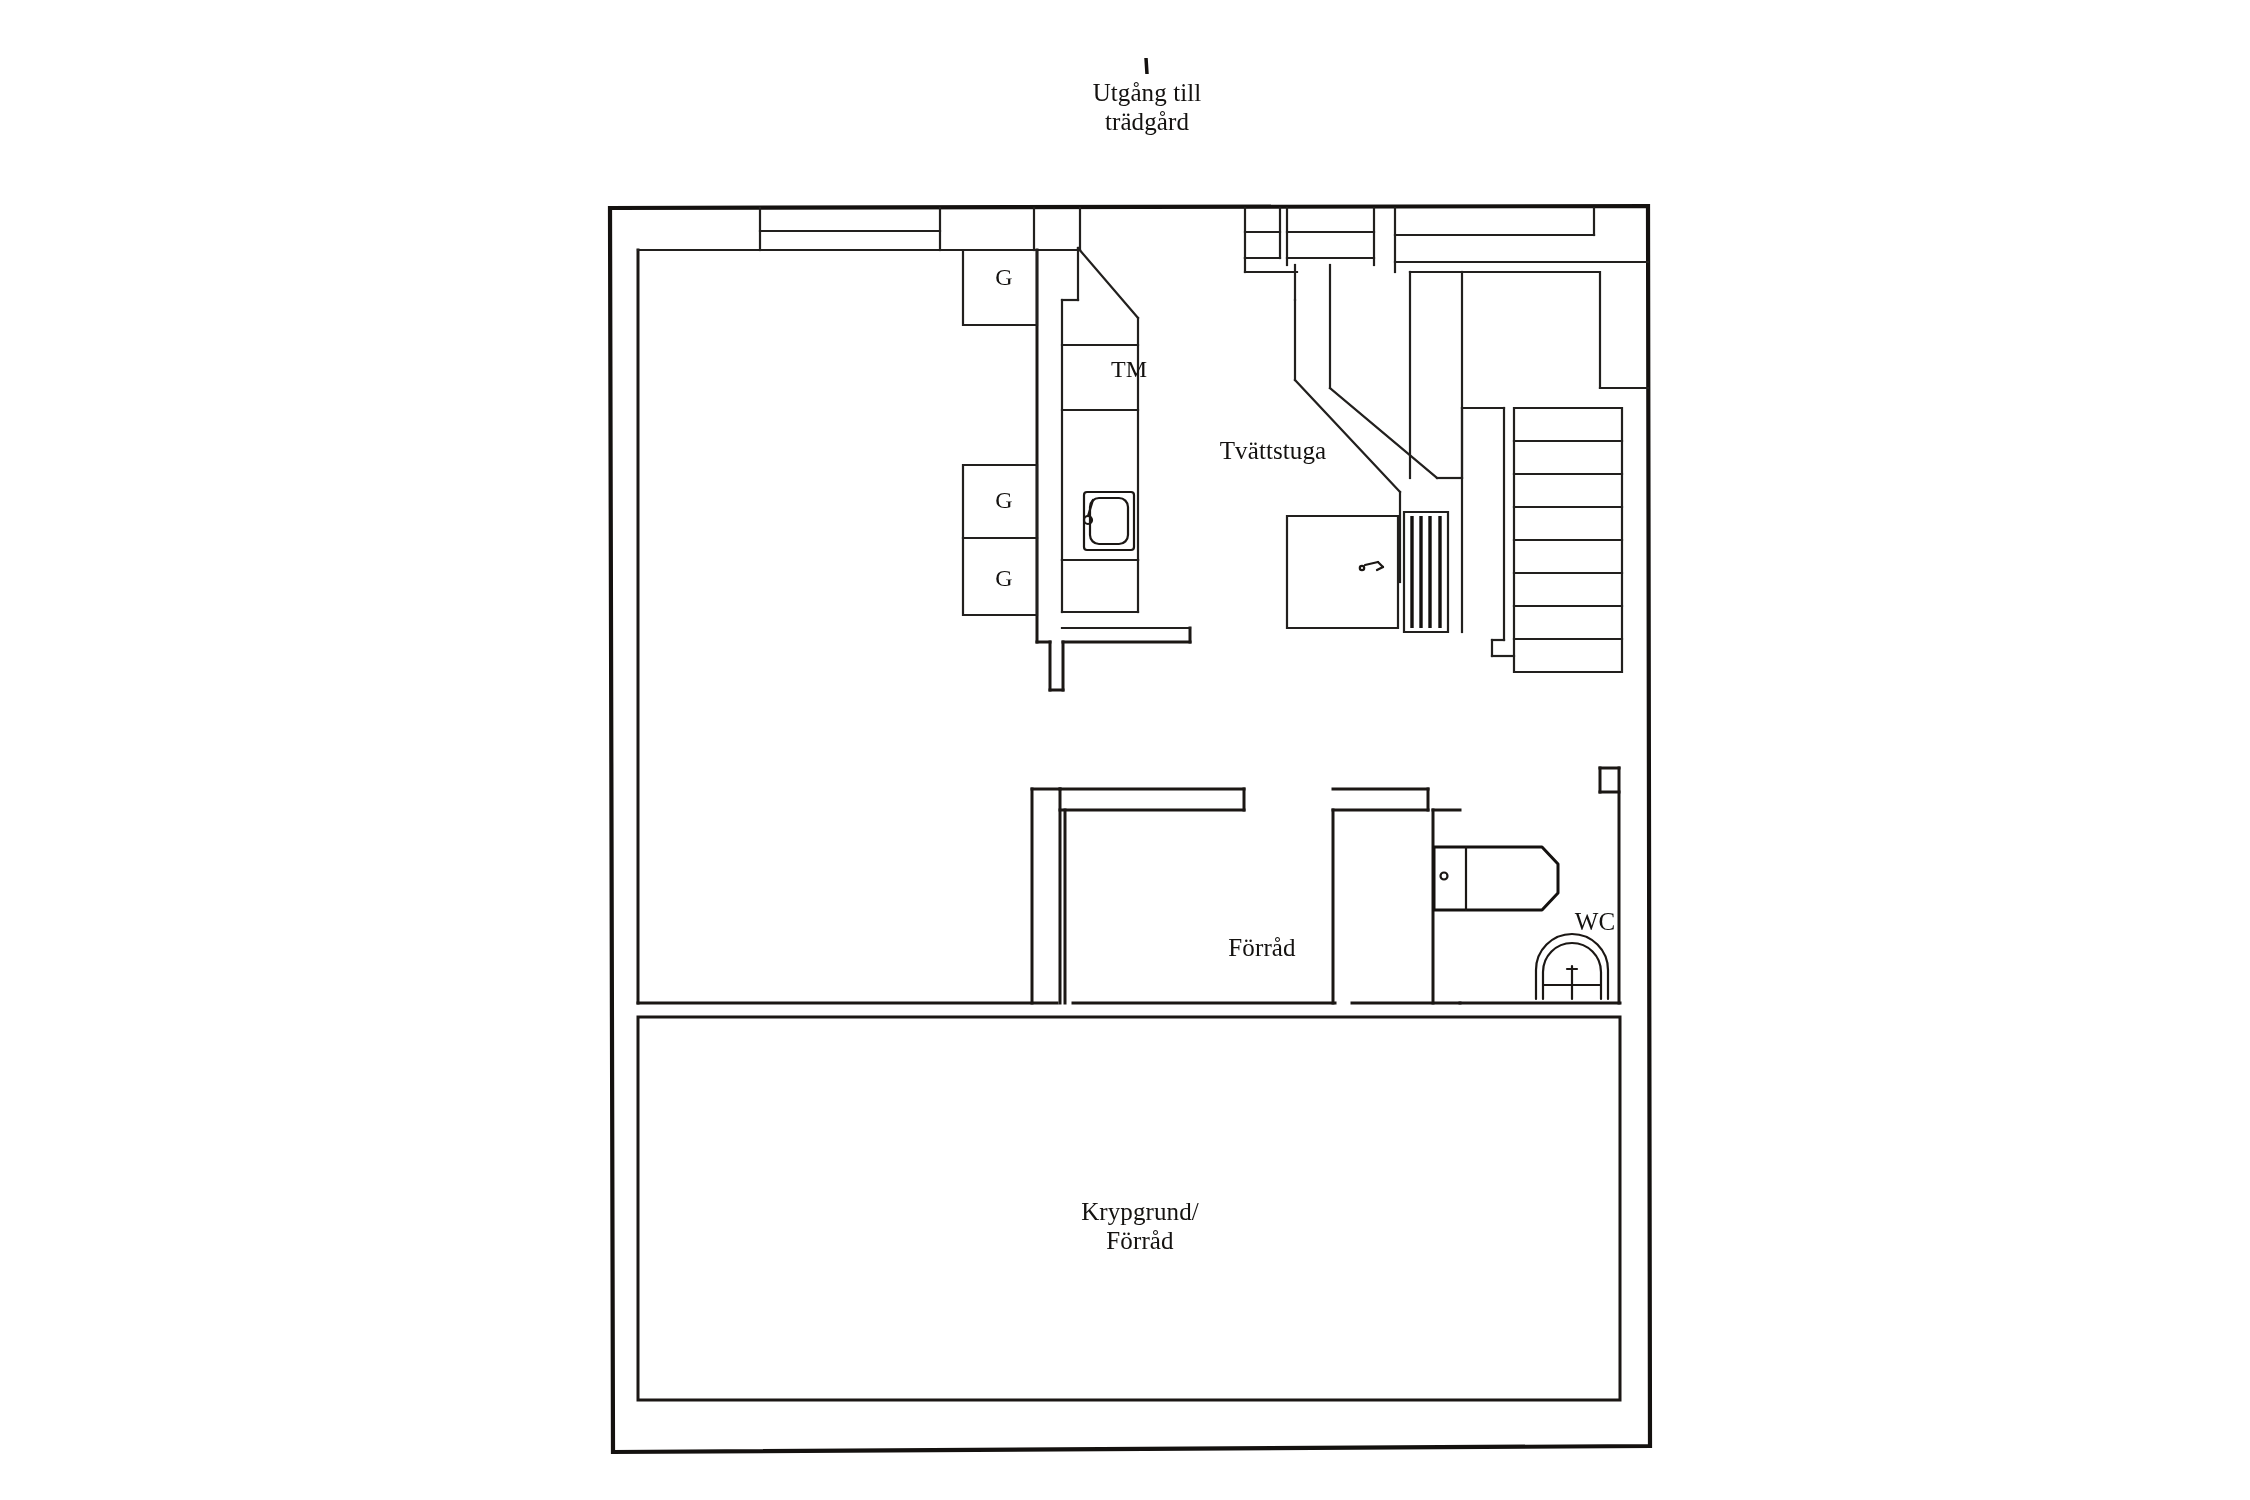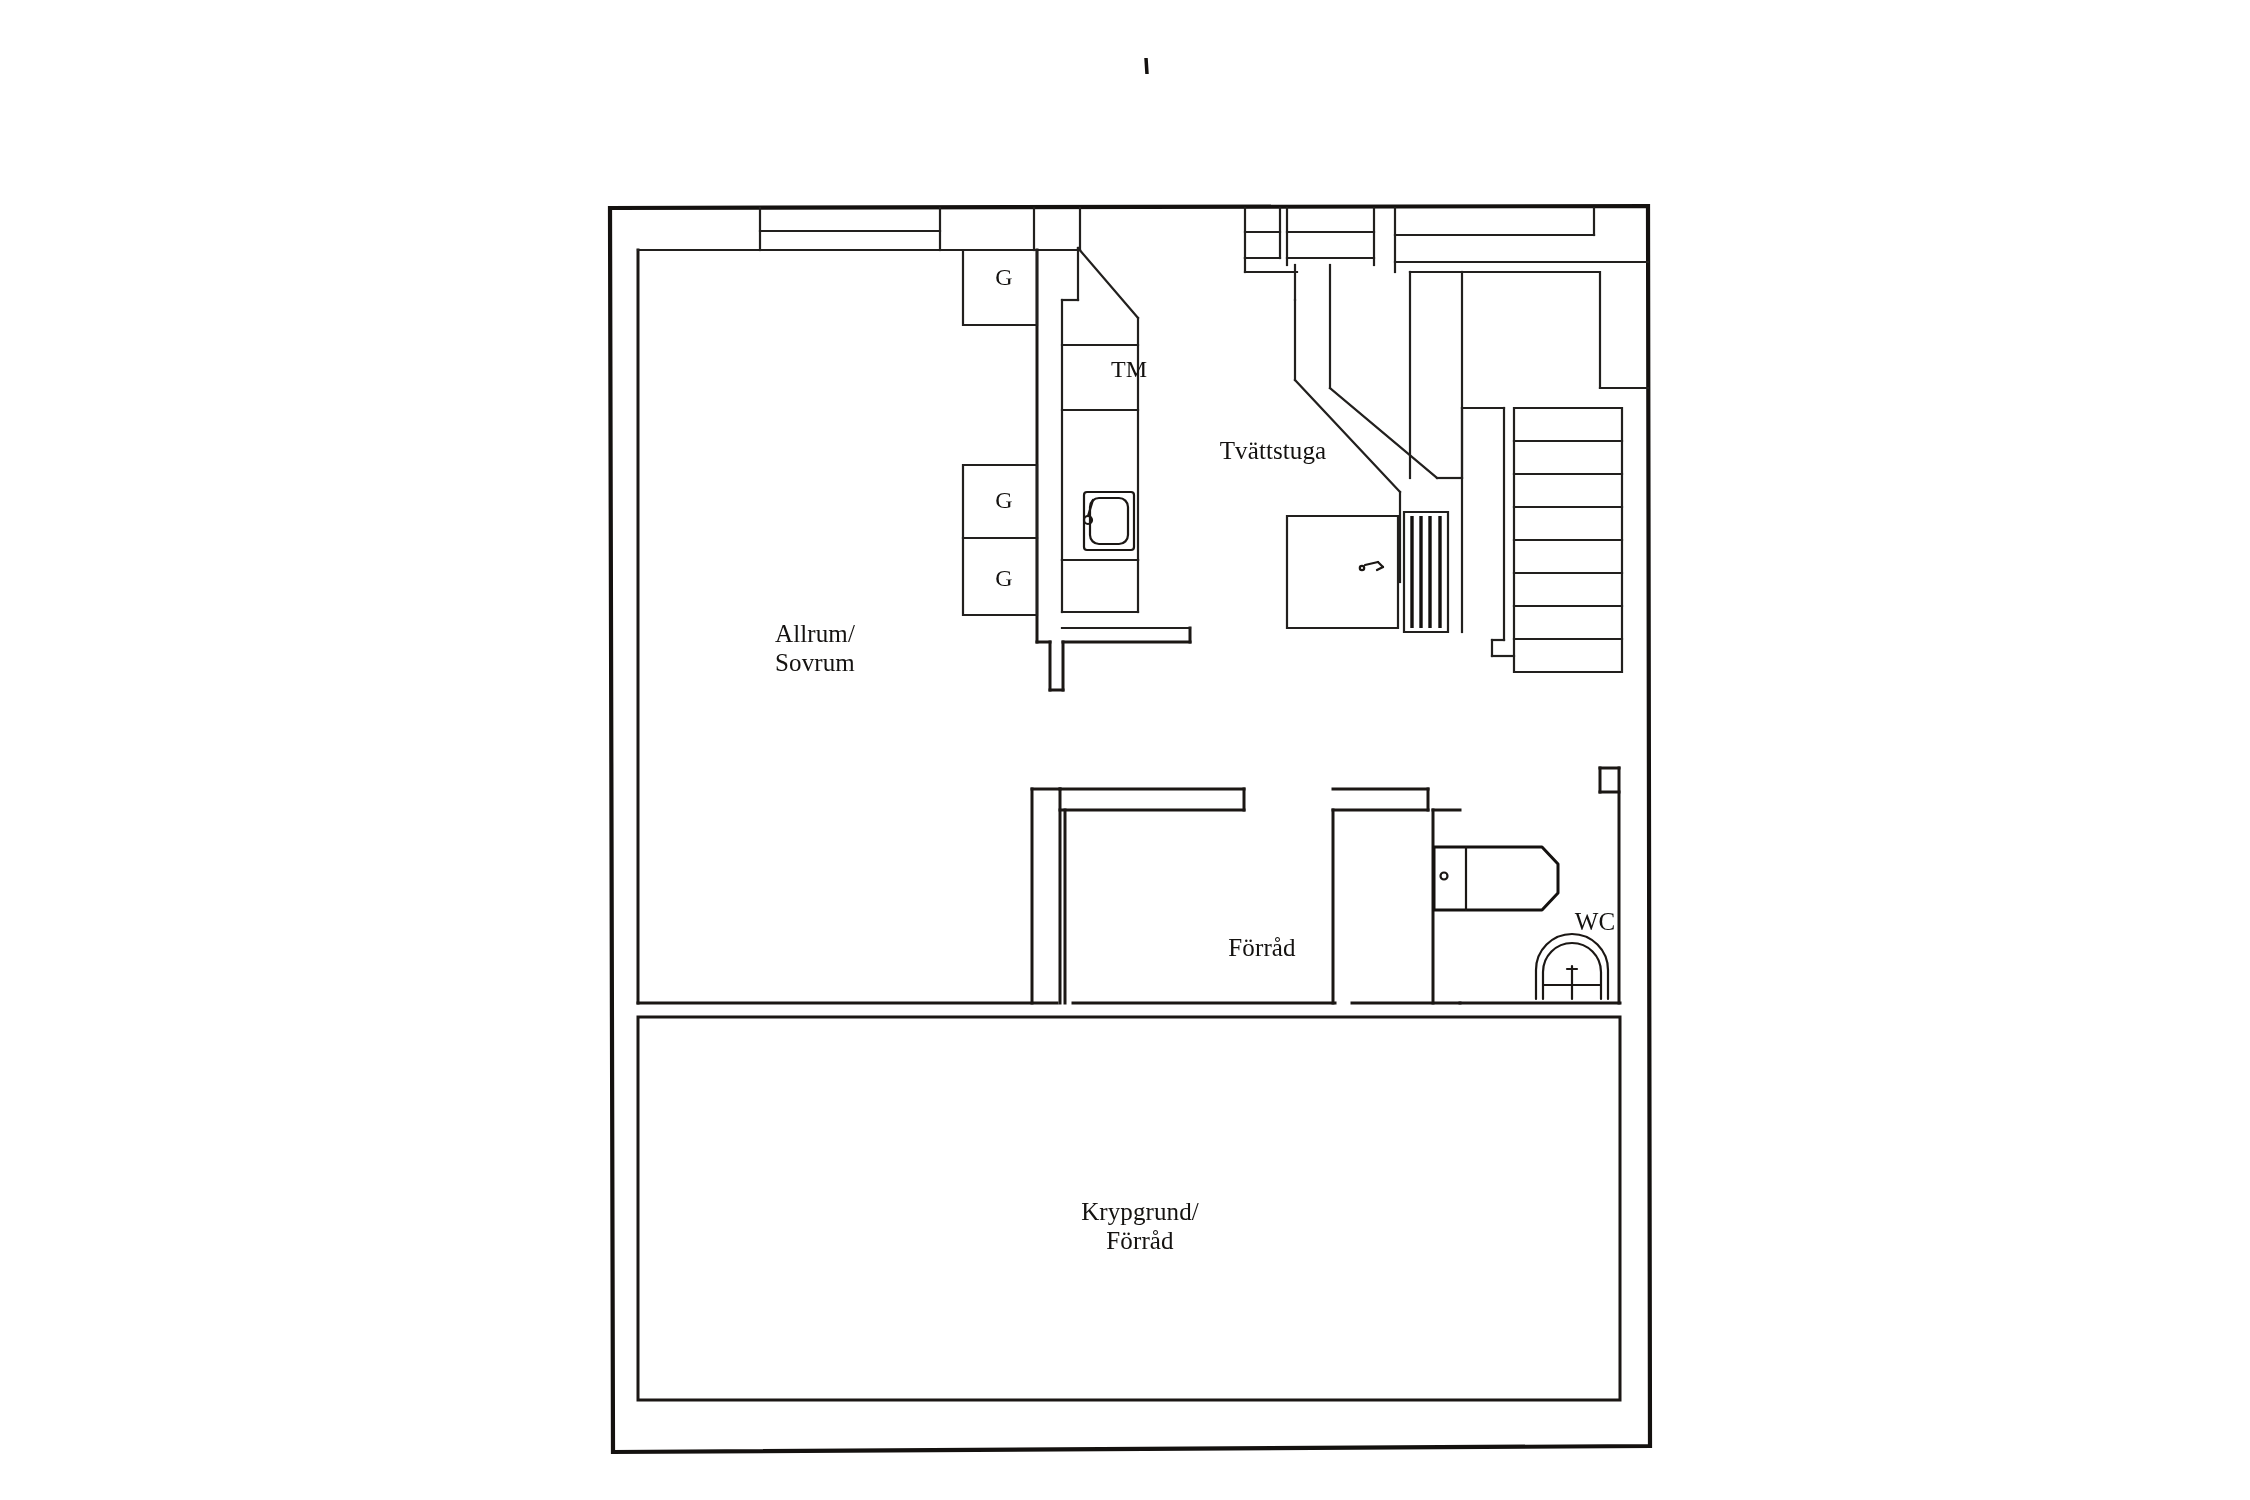--- a/index.html
+++ b/index.html
@@ -261,23 +261,23 @@
       <path class="fixture-thin" d="M1572 966 L1572 999"></path>
       <path class="fixture-thin" d="M1567 969 L1577 969"></path>
     </g>
 
     <g>
       <path class="wall-thin" d="M638 1017 L1620 1017 L1620 1400 L638 1400 Z"></path>
     </g>
 
   </svg>
 
-
-  <div class="txt txt-room" style="left:675px; top:583px; width:280px;">Allrum/
-Sovrum</div>
+  <div class="txt txt-title" style="left:947px; top:78px; width:400px;">Utgång till
+trädgård</div>
+
 
   <div class="txt txt-room" style="left:1133px; top:400px; width:280px;">Tvättstuga</div>
 
   <div class="txt txt-room" style="left:1142px; top:897px; width:240px;">Förråd</div>
 
   <div class="txt txt-room" style="left:1495px; top:871px; width:200px;">WC</div>
 
   <div class="txt txt-room" style="left:1000px; top:1161px; width:280px;">Krypgrund/
 Förråd</div>
 

